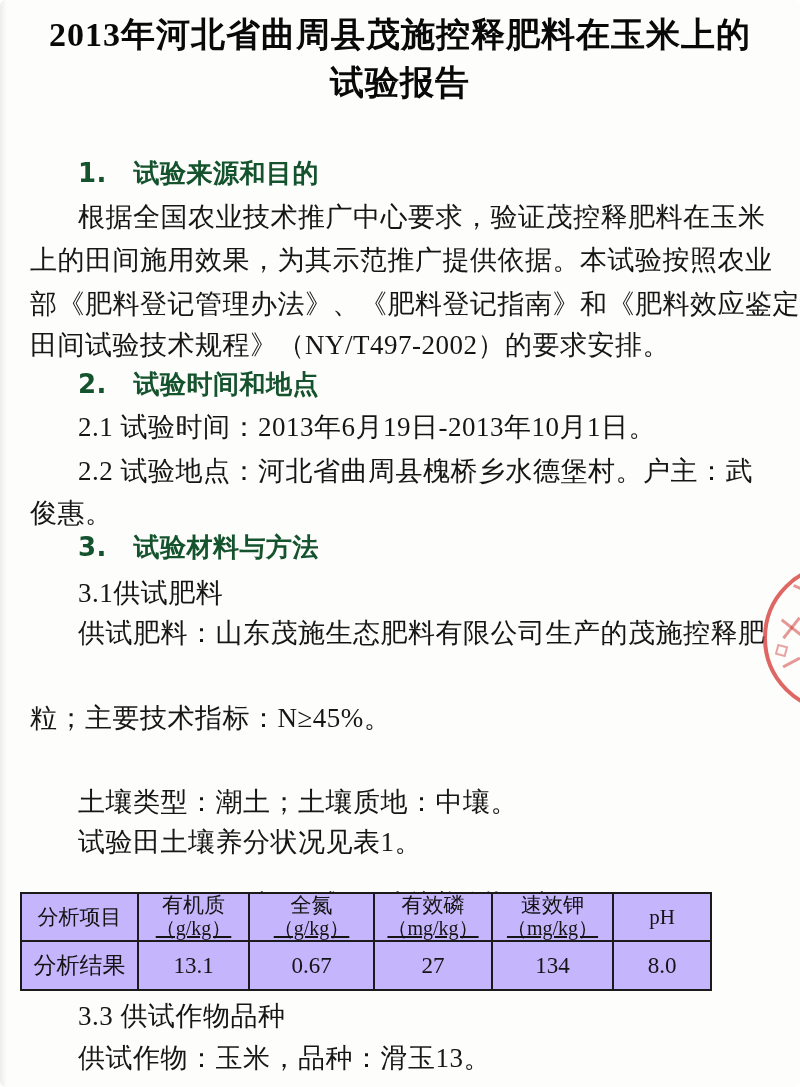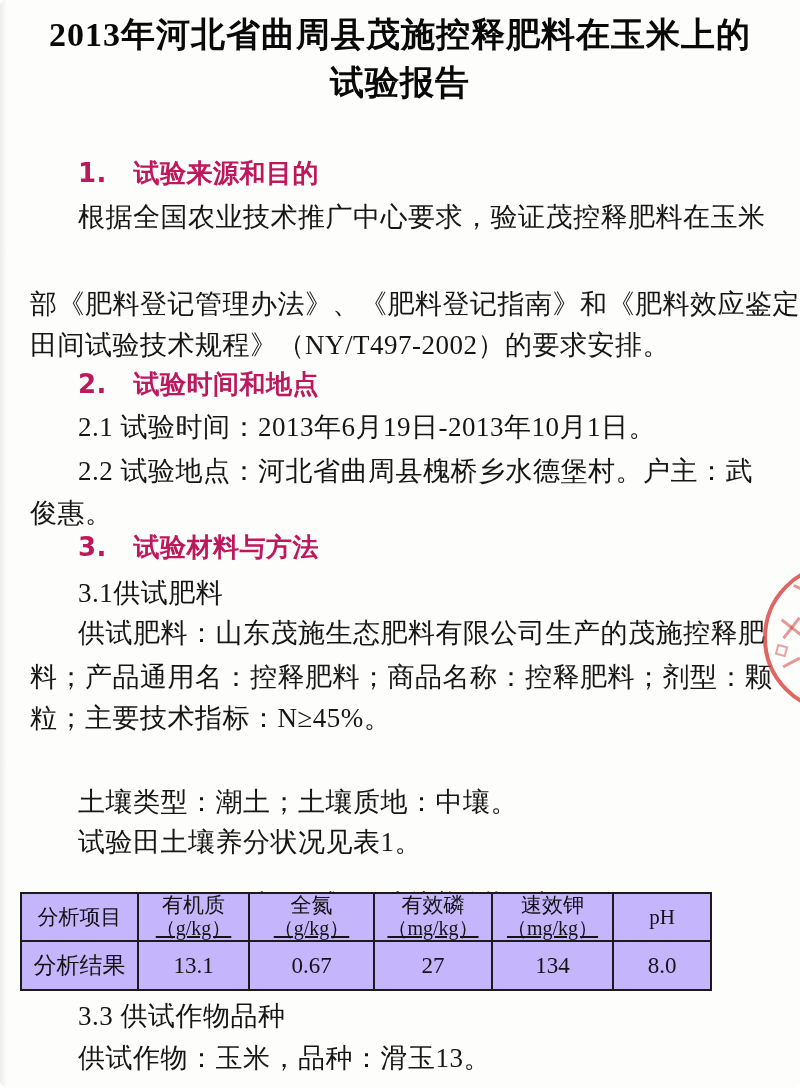--- a/index.html
+++ b/index.html
@@ -35,21 +35,21 @@
     color: #161616;
     letter-spacing: 0.5px;
     white-space: pre;
   }
   .line.ind { left: 78px; }
   .line.flush { left: 30px; }
   .line.heading {
     font-family: "DejaVu Sans", "Liberation Sans", sans-serif;
     font-weight: 700;
     font-size: 26px;
-    color: #be185d;
+    color: #14532d;
   }
   .tcaption {
     position: absolute;
     left: 20px; top: 860px; width: 690px;
     text-align: center;
     font-size: 24px;
     color: #111;
     transform: translateX(25px);
     white-space: pre;
   }
@@ -106,30 +106,30 @@
 <body>
 
 <div class="page">
   <div class="scan-edge"></div>
 
   <div class="title-line" id="title1">2013年河北省曲周县茂施控释肥料在玉米上的</div>
   <div class="title-line" id="title2">试验报告</div>
 
   <div class="line heading ind" style="top:156px">1. 试验来源和目的</div>
   <div class="line ind" style="top:199px">根据全国农业技术推广中心要求，验证茂控释肥料在玉米</div>
+  <div class="line flush" style="top:242px">上的田间施用效果，为其示范推广提供依据。本试验按照农业</div>
   <div class="line flush" style="top:286px">部《肥料登记管理办法》、《肥料登记指南》和《肥料效应鉴定</div>
   <div class="line flush" style="top:327px">田间试验技术规程》（NY/T497-2002）的要求安排。</div>
   <div class="line heading ind" style="top:367px">2. 试验时间和地点</div>
   <div class="line ind" style="top:409px">2.1 试验时间：2013年6月19日-2013年10月1日。</div>
   <div class="line ind" style="top:453px">2.2 试验地点：河北省曲周县槐桥乡水德堡村。户主：武</div>
   <div class="line flush" style="top:495px">俊惠。</div>
   <div class="line heading ind" style="top:530px">3. 试验材料与方法</div>
   <div class="line ind" style="top:575px">3.1供试肥料</div>
   <div class="line ind" style="top:615px">供试肥料：山东茂施生态肥料有限公司生产的茂施控释肥</div>
-  <div class="line flush" style="top:659px">料；产品通用名：控释肥料；商品名称：控释肥料；剂型：颗</div>
   <div class="line flush" style="top:700px">粒；主要技术指标：N≥45%。</div>
   <div class="line ind" style="top:784px">土壤类型：潮土；土壤质地：中壤。</div>
   <div class="line ind" style="top:824px">试验田土壤养分状况见表1。</div>
 
   <div class="tcaption">
     <span class="cap-label">表1</span><span>试验田土壤养分状况表</span>
   </div>
 
   <table class="soil">
     <colgroup>

